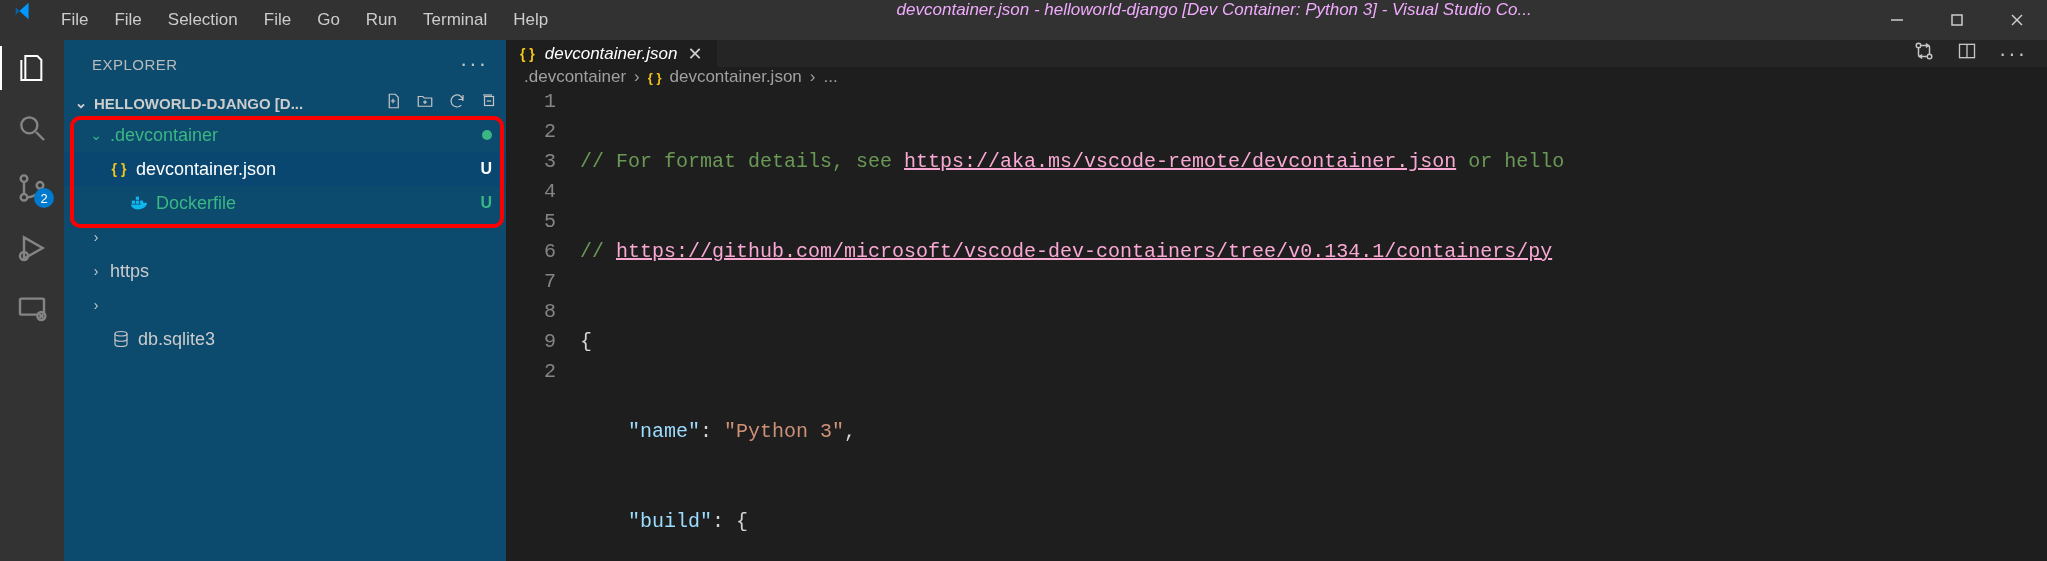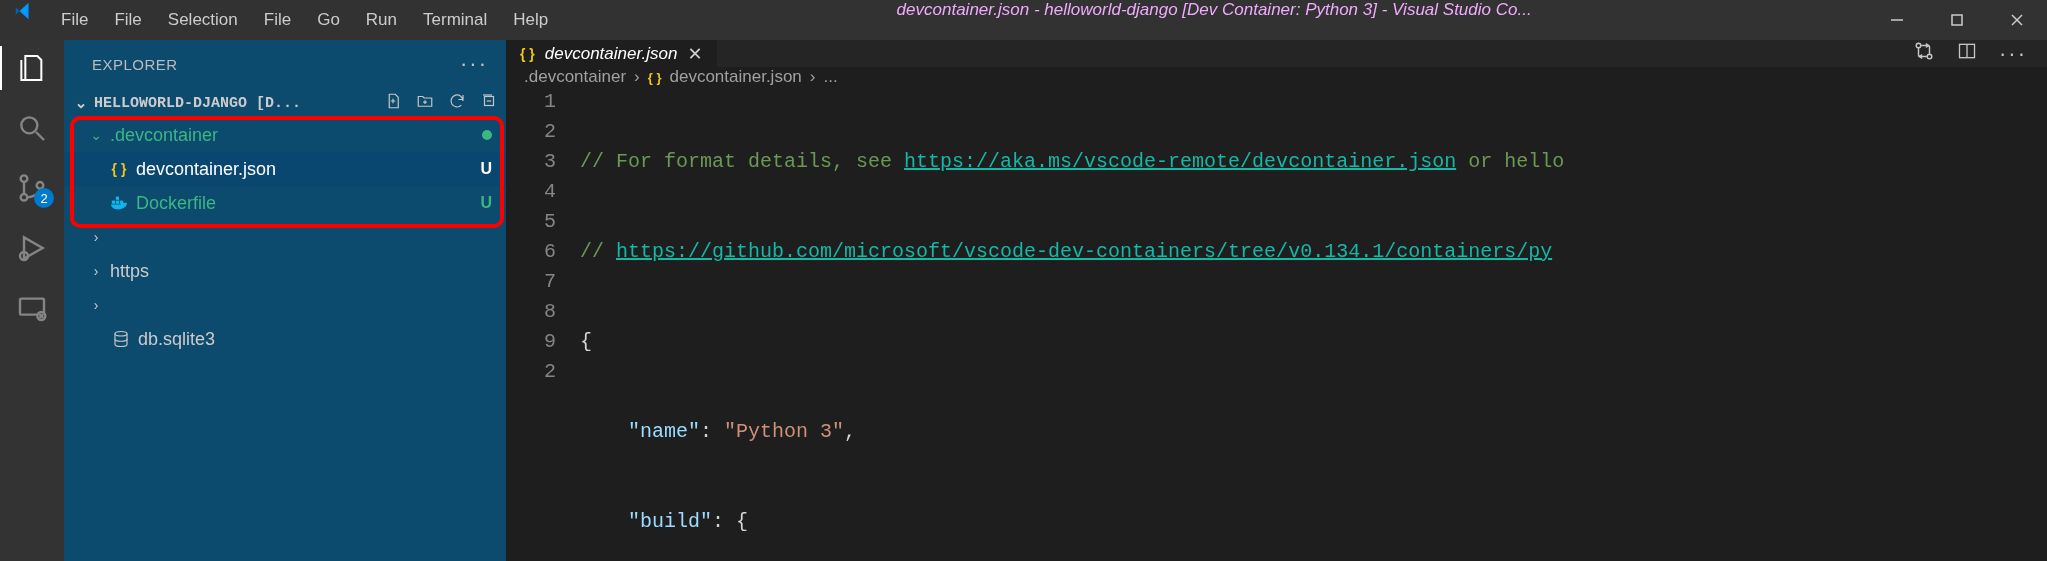--- a/index.html
+++ b/index.html
@@ -127,21 +127,21 @@
     height: 30px;
     display: flex;
     align-items: center;
     padding: 0 8px 0 8px;
     font-size: 15px;
     font-weight: 700;
     color: #cccccc;
     gap: 4px;
   }
   .section-header .chev { width: 18px; text-align: center; }
-  .section-header .sname { flex: 1; white-space: nowrap; overflow: hidden; text-overflow: ellipsis; font-family: Liberation Mono, monospace; }
+  .section-header .sname { flex: 1; white-space: nowrap; overflow: hidden; text-overflow: ellipsis; }
   .section-actions { display: flex; gap: 14px; color: #c5c5c5; font-size: 18px; }
   .tree { position: relative; }
   .highlight-box {
     position: absolute;
     border: 4px solid #ff0000;
     border-radius: 10px;
     left: 6px;
     right: 2px;
     top: -2px;
     height: 112px;
@@ -150,21 +150,21 @@
   .tree-row {
     height: 34px;
     display: flex;
     align-items: center;
     font-size: 18px;
     padding-right: 14px;
     color: #cccccc;
     gap: 6px;
   }
   .tree-row.folder-open { color: #3ab783; }
-  .tree-row.file-mod { color: #3ab783; }
+  .tree-row.file-mod { color: #3ab783; padding-left: 20px; }
   .tree-row.selected { background: #094771; color: #ffffff; }
   .tree-row .indent { display: inline-block; }
   .tree-row .twisty { width: 16px; text-align: center; font-size: 14px; }
   .tree-row .icon { width: 22px; display: inline-flex; justify-content: center; }
   .tree-row .label { flex: 1; }
   .tree-row .status { font-weight: 600; font-size: 16px; }
   .dot-status { width:10px; height:10px; border-radius:50%; background:#3ab783; }
   
   .editor-area {
     flex: 1;
@@ -225,21 +225,21 @@
     padding-right: 24px;
   }
   .gutter .ln { height: 30px; }
   .code {
     flex: 1;
     white-space: pre;
     color: #d4d4d4;
   }
   .code .line { height: 30px; }
   .tok-comment { color: #6a9955; }
-  .tok-link { color: #14b8a6; text-decoration: underline; }
+  .tok-link { color: #f9a8d4; text-decoration: underline; }
   .tok-brace { color: #d4d4d4; }
   .tok-key { color: #9cdcfe; }
   .tok-string { color: #ce9178; }
   .tok-punct { color: #d4d4d4; }
 </style>
 </head>
 <body>
 
 <div class="titlebar">
   <div class="vscode-icon">

